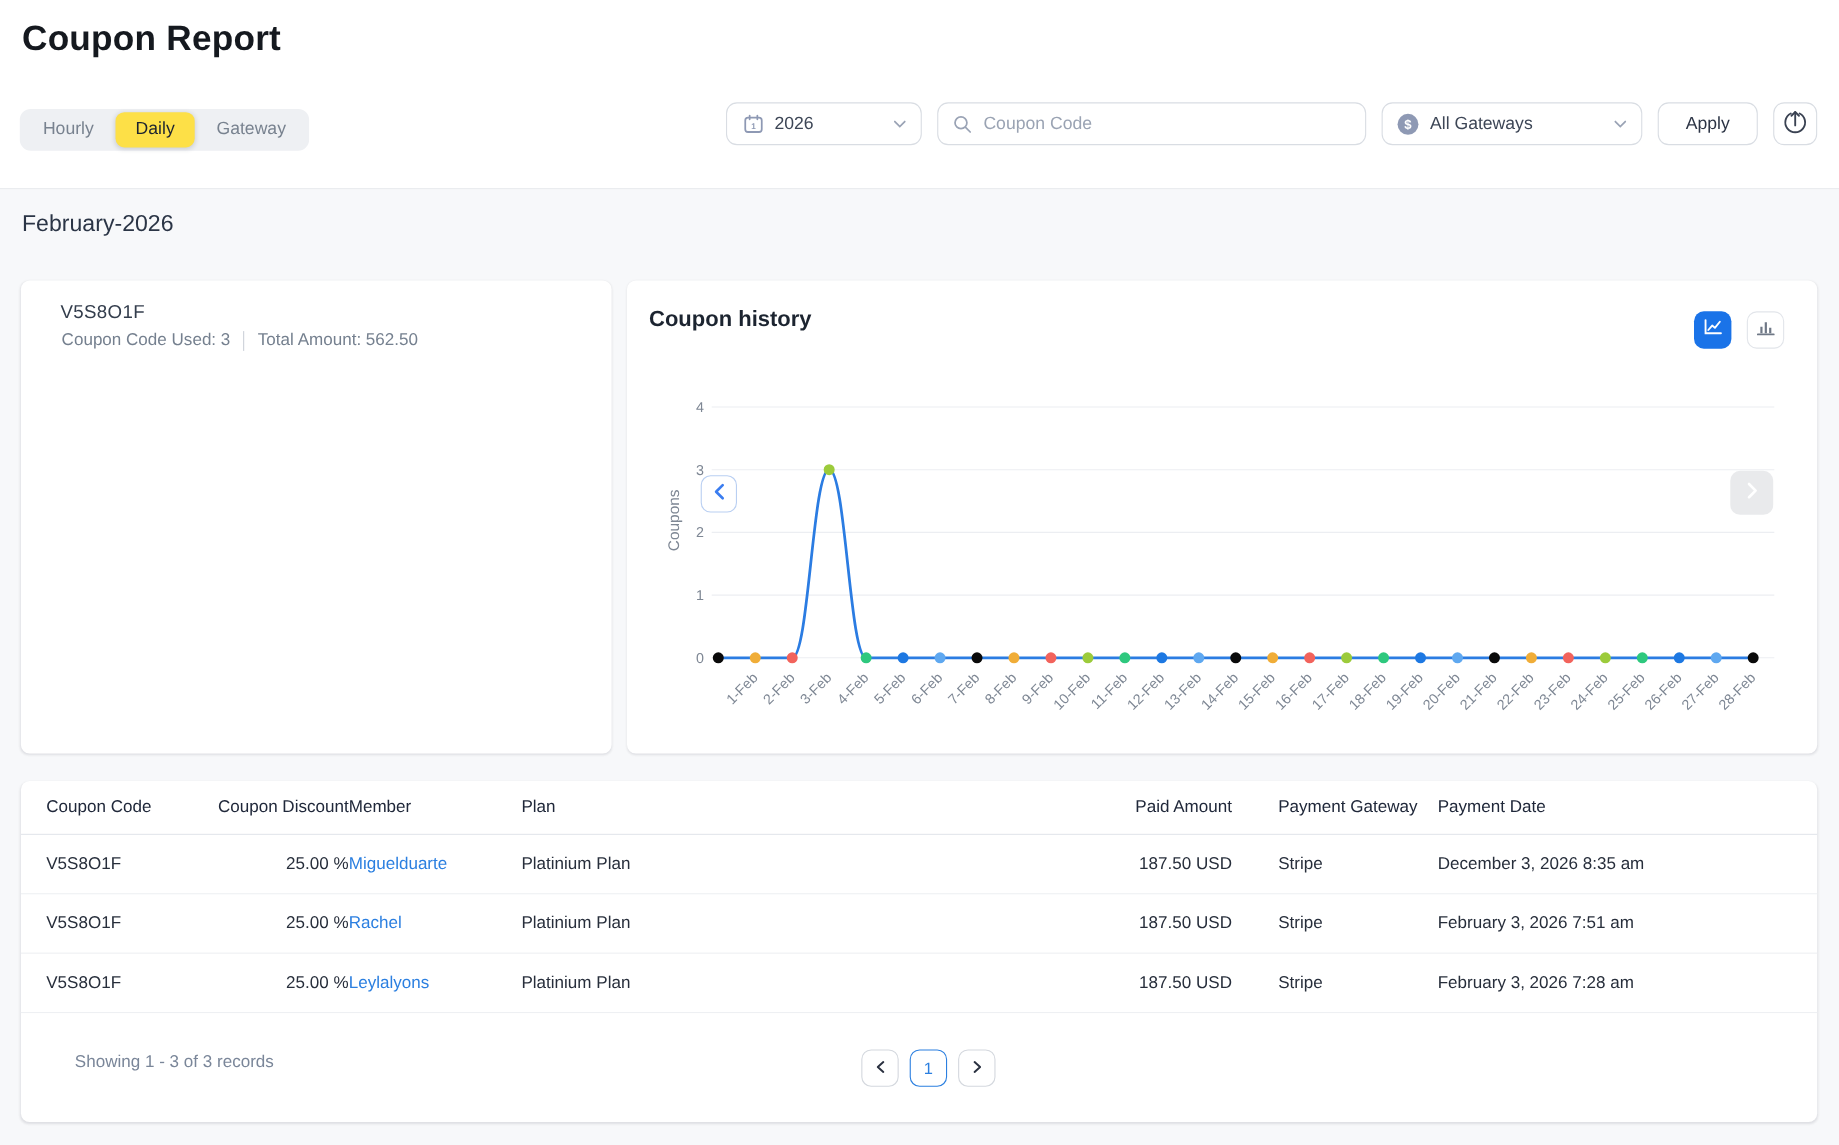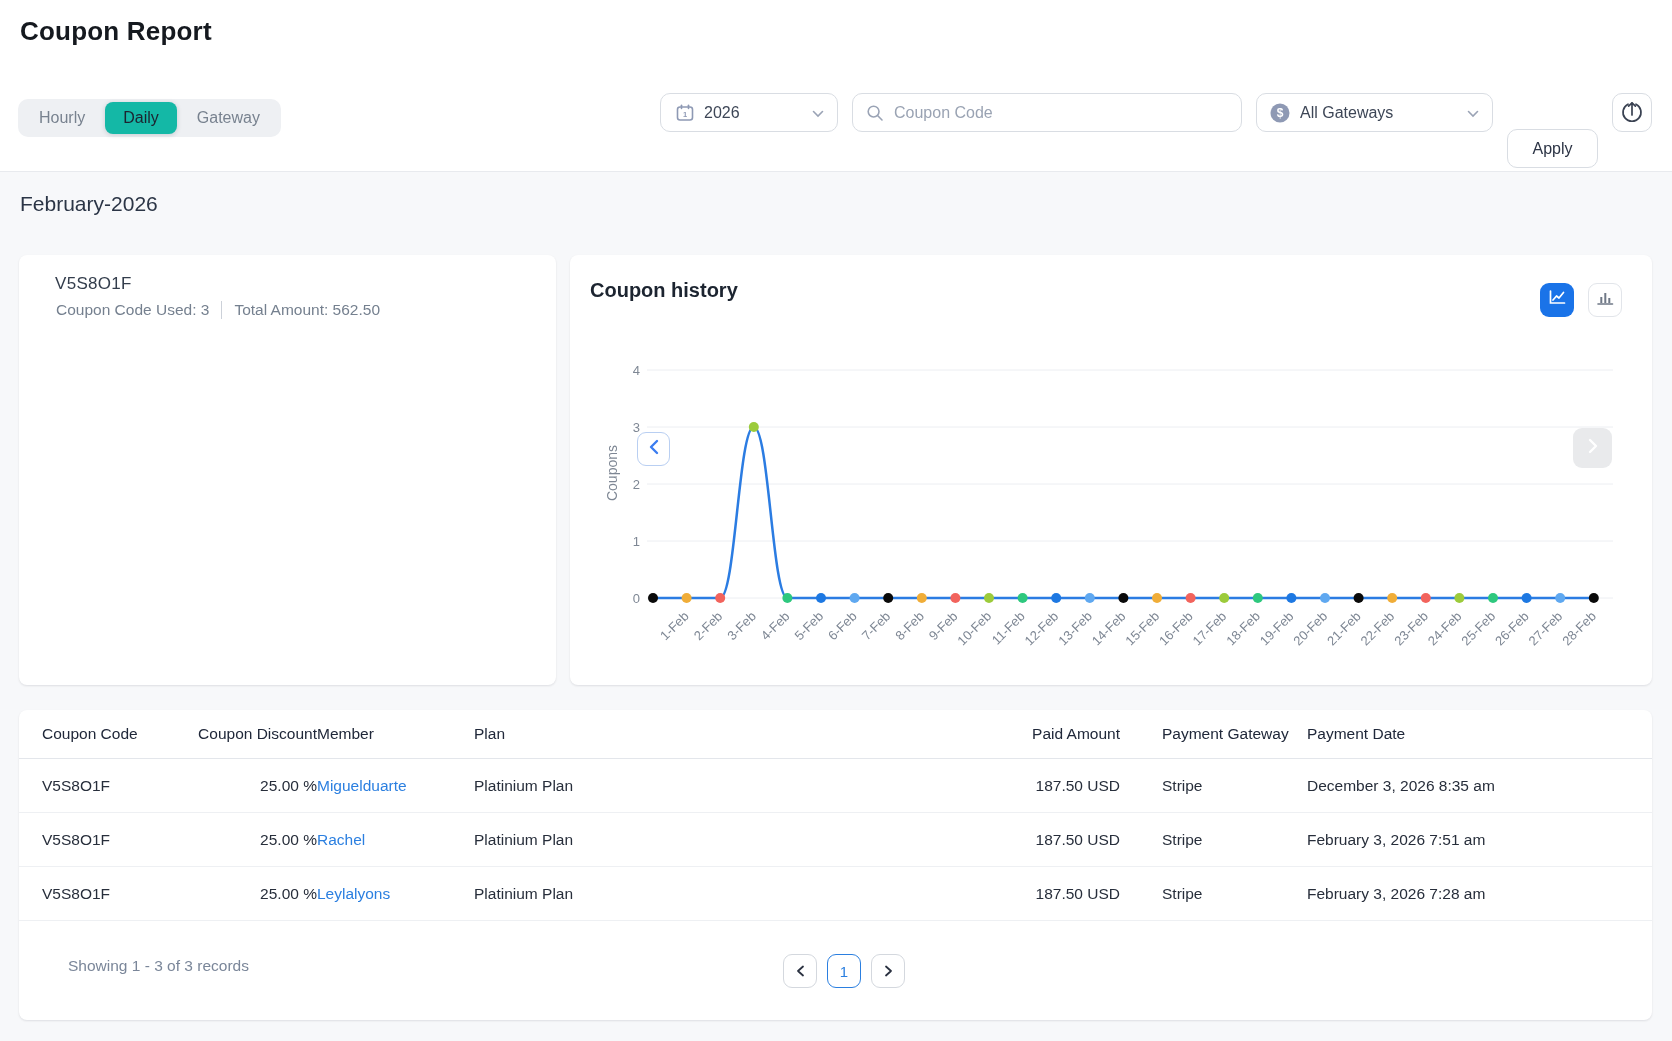--- a/index.html
+++ b/index.html
@@ -2,35 +2,35 @@
 <html><head>
 <meta charset="utf-8">
 <style>
   * { margin:0; padding:0; box-sizing:border-box; }
   html,body { background:#eef0f3; }
   body { font-family:"Liberation Sans","DejaVu Sans",sans-serif; }
   .screen { position:relative; width:1672px; height:1041px; background:#f7f8fa; overflow:hidden; }
 
   
   .topbar { position:absolute; left:0; top:0; width:1672px; height:172px; background:#ffffff; border-bottom:1px solid #e8eaee; }
-  .page-title { position:absolute; left:20px; top:16px; font-size:26px; font-weight:700; color:#15191f; letter-spacing:.2px; }
+  .page-title { position:absolute; left:20px; top:16px; font-size:32px; font-weight:700; color:#15191f; letter-spacing:.2px; }
 
   .tabs { position:absolute; left:18px; top:99px; height:38px; background:#eef0f3; border-radius:10px; display:flex; align-items:center; padding:3px; gap:2px; }
   .tab { padding:0 18px; height:32px; display:flex; align-items:center; font-size:16px; color:#78828f; border-radius:8px; cursor:pointer; }
-  .tab.active { background:#14b8a6; color:#1c2330; box-shadow:0 1px 5px rgba(25,39,60,.18); font-weight:500; }
+  .tab.active { background:#fde047; color:#1c2330; box-shadow:0 1px 5px rgba(25,39,60,.18); font-weight:500; }
 
   .ctrl { position:absolute; top:93px; height:39px; background:#fff; border:1px solid #d9dde3; border-radius:10px; display:flex; align-items:center; font-size:16px; color:#3d4656; }
   .ctrl .chev { position:absolute; right:13px; }
   .select-month { left:472px; width:180px; padding:0 14px; }
   .select-year  { left:660px; width:178px; padding:0 14px; }
   .input-code   { left:852px; width:390px; padding:0 12px; }
   .input-code input { border:none; outline:none; width:100%; font-size:16px; color:#3d4656; font-family:inherit; background:transparent; }
   .input-code input::placeholder { color:#9aa3b3; }
   .select-gw    { left:1256px; width:237px; padding:0 12px; }
-  .btn-apply    { left:1507px; width:91px; justify-content:center; font-weight:500; color:#2c3445; cursor:pointer;margin-top:36px; }
+  .btn-apply    { left:1507px; width:91px; justify-content:center; font-weight:500; color:#2c3445; cursor:pointer; }
   .btn-export   { left:1612px; width:40px; justify-content:center; cursor:pointer; }
   .cicon { display:inline-flex; margin-right:9px; }
 
   
   .section-title { position:absolute; left:20px; top:192px; font-size:21px; color:#2b3546; font-weight:500; }
 
   .card { position:absolute; background:#fff; border-radius:8px; box-shadow:0 1px 2px rgba(16,24,40,.06),0 1px 3px rgba(16,24,40,.05); }
   .card-summary { left:19px; top:255px; width:537px; height:430px; }
   .sum-code { position:absolute; left:36px; top:19px; font-size:17px; color:#333d4c; font-weight:500; letter-spacing:.3px; }
   .sum-line { position:absolute; left:37px; top:46px; font-size:15.5px; color:#75808f; display:flex; align-items:center; }

